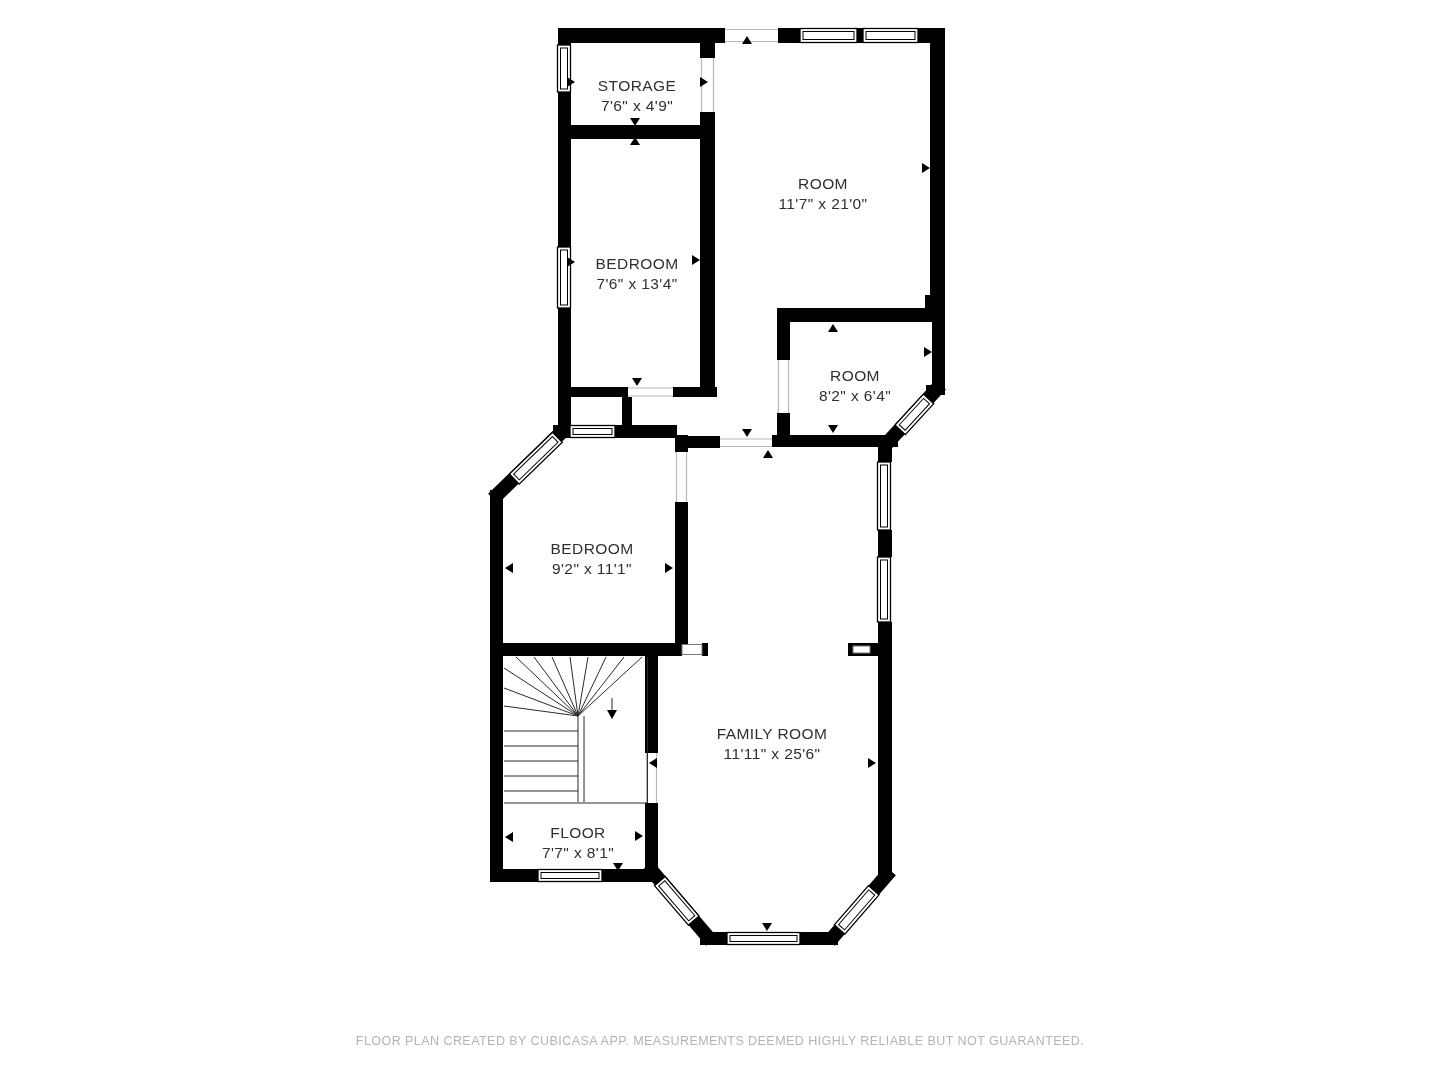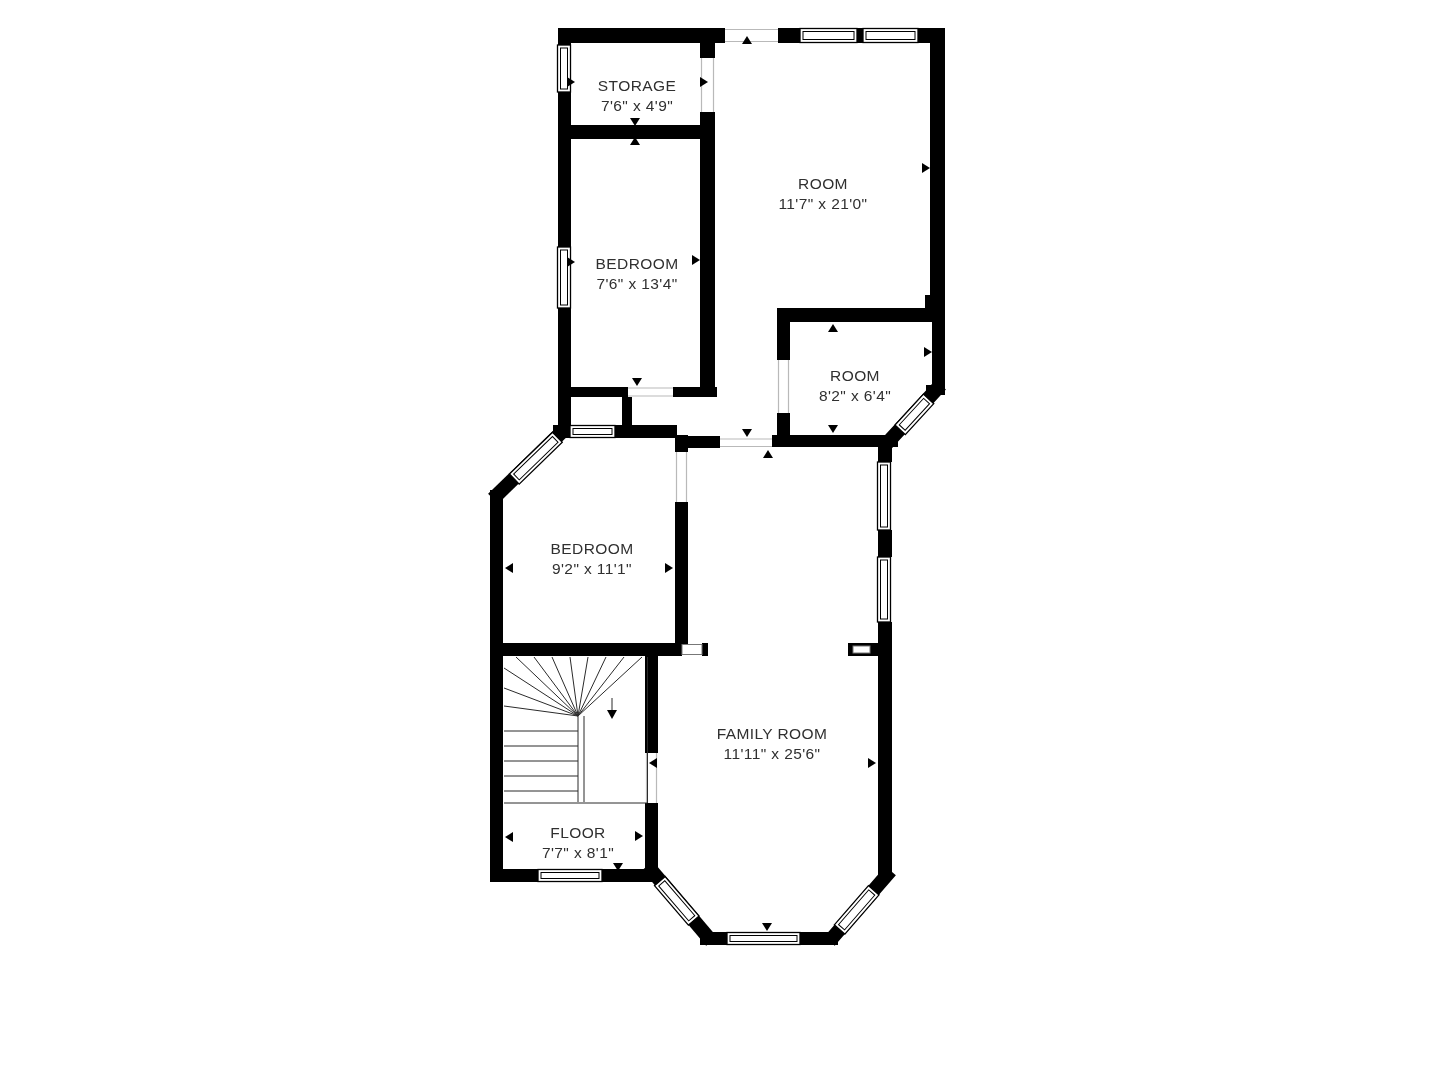--- a/index.html
+++ b/index.html
@@ -227,13 +227,14 @@
   </div>
   <div class="room-label" style="left:772px;top:684px;margin-top:40px;">
     <span class="nm">FAMILY ROOM</span>
     <span class="dm">11'11" x 25'6"</span>
   </div>
   <div class="room-label" style="left:578px;top:823px;">
     <span class="nm">FLOOR</span>
     <span class="dm">7'7" x 8'1"</span>
   </div>
 
+  <div id="footer-text">FLOOR PLAN CREATED BY CUBICASA APP. MEASUREMENTS DEEMED HIGHLY RELIABLE BUT NOT GUARANTEED.</div>
 </div>
 
 </body></html>

